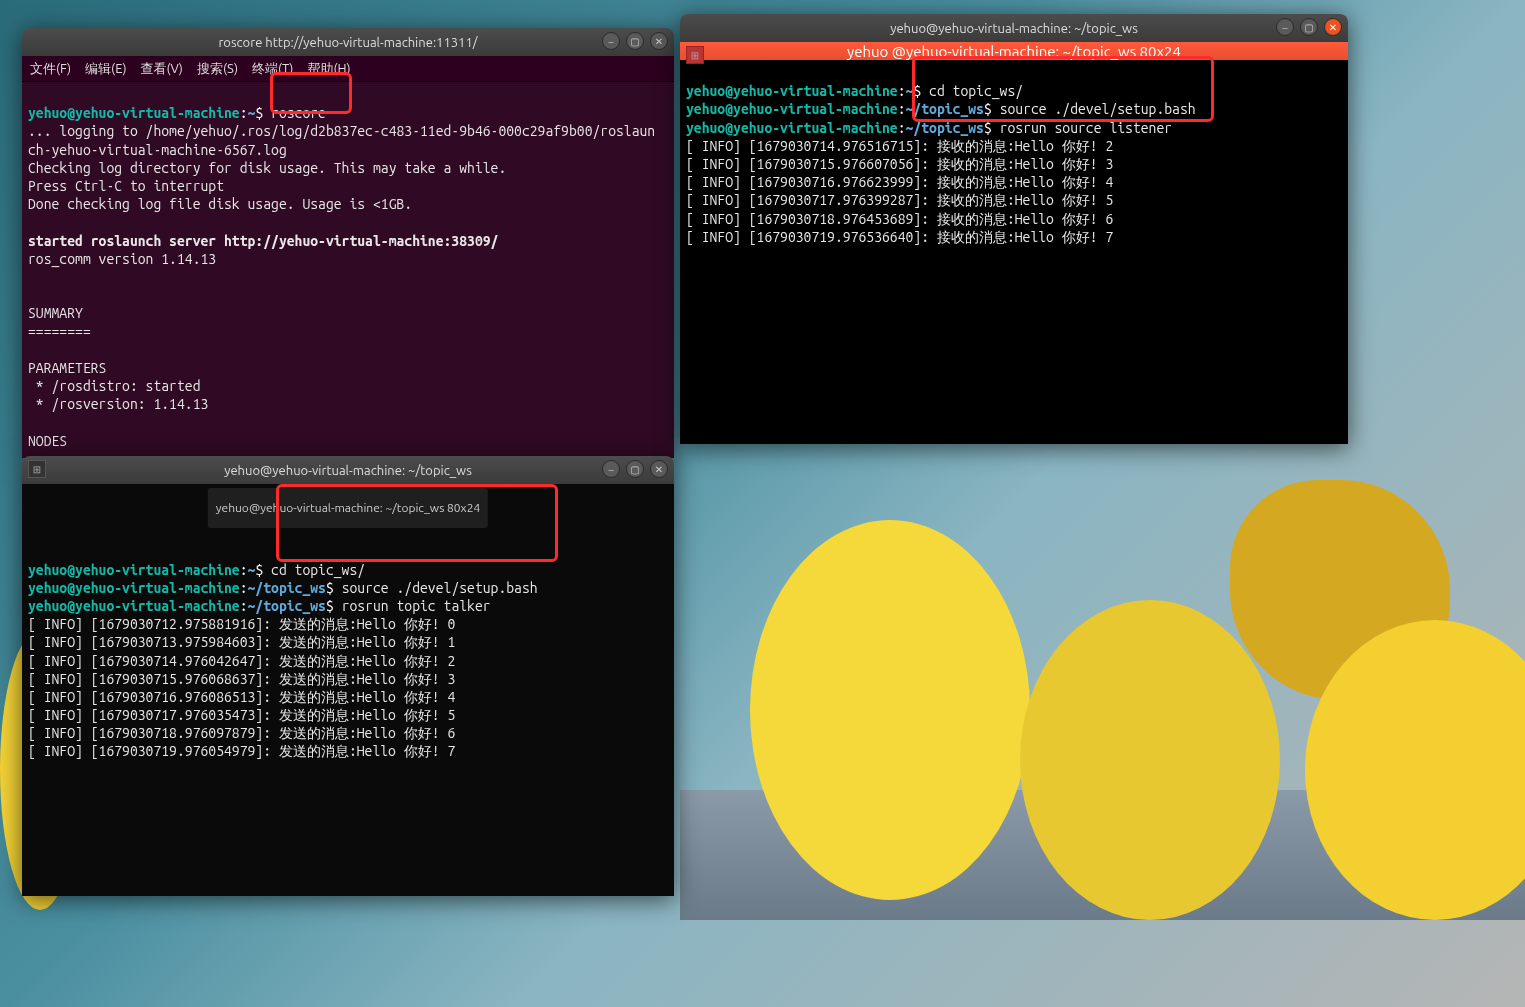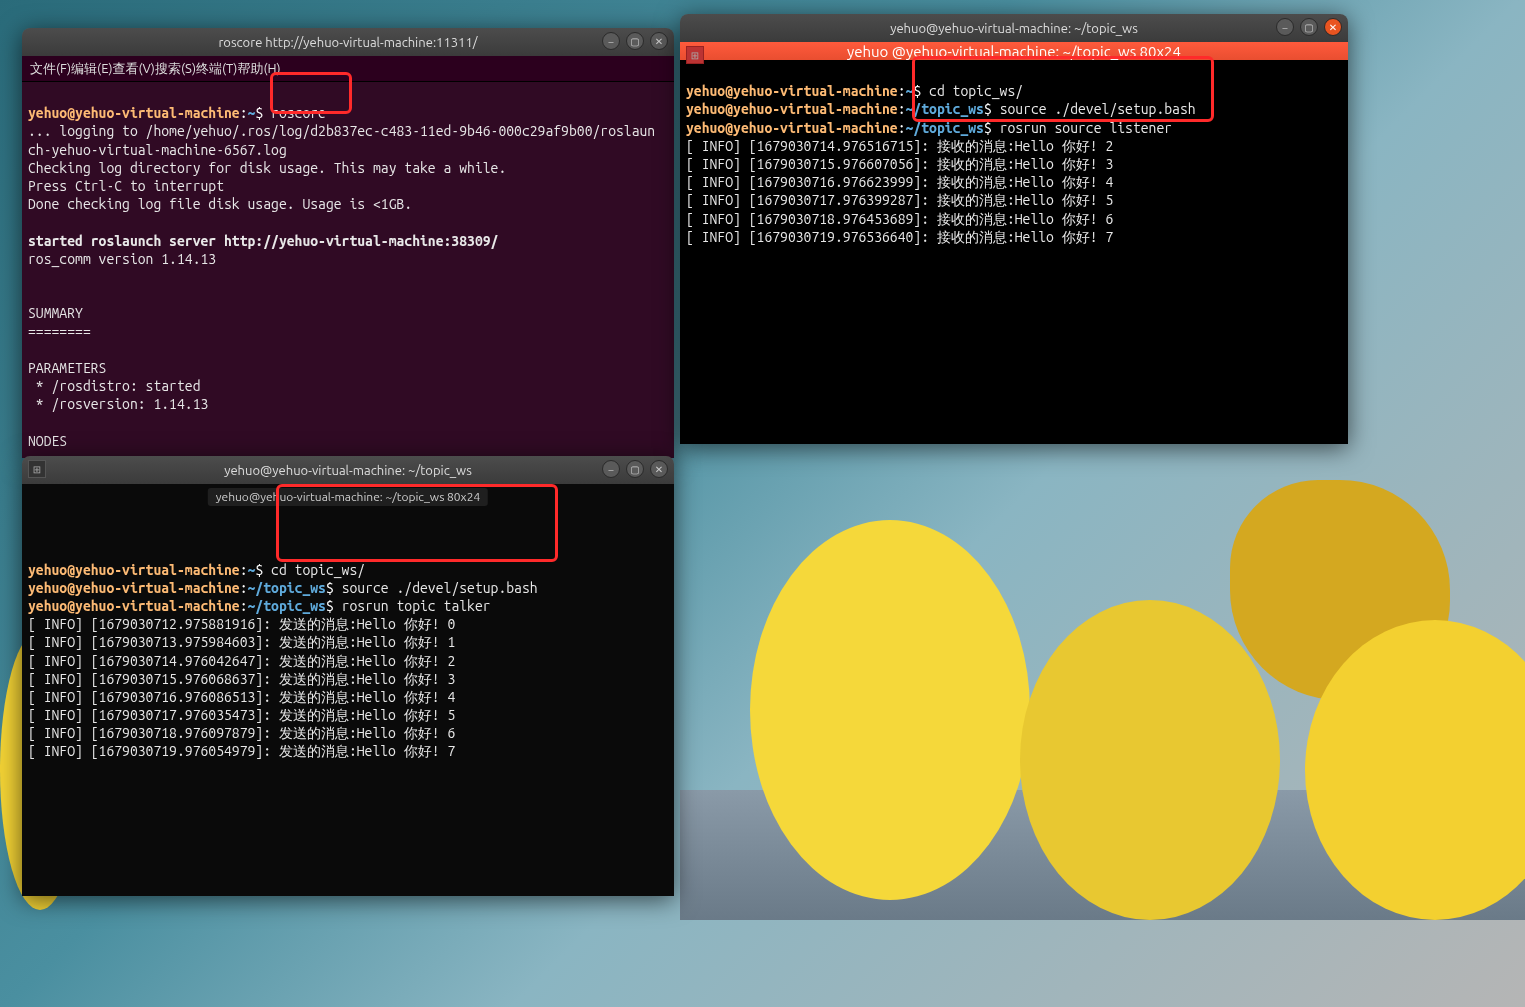--- a/index.html
+++ b/index.html
@@ -58,37 +58,38 @@
   }
   .wc-btn.close-red { background: #e95420; color: #fff; }
 
   .menubar {
     height: 26px;
     background: #2c001e;
     color: #ddd;
     display: flex;
     align-items: center;
     padding: 0 8px;
+    gap: 14px;
     font-family: Ubuntu, sans-serif;
     font-size: 13px;
     border-bottom: 1px solid #000;
   }
 
   .term-body {
     padding: 4px 6px;
     line-height: 1.3;
     white-space: pre;
     font-size: 14px;
     overflow: hidden;
   }
   .term-body.purple { background: #300a24; color: #e8e8e8; }
   .term-body.black  { background: #0a0a0a; color: #e8e8e8; }
   .term-body.black2 { background: #000000; color: #e8e8e8; }
 
-  .prompt-user { color: #fdba74; font-weight: bold; }
+  .prompt-user { color: #14b8a6; font-weight: bold; }
   .prompt-path { color: #5faadb; font-weight: bold; }
   .white { color: #fff; }
   .bold { font-weight: bold; text-align: right; }
 
   .annot {
     position: absolute;
     border: 3px solid #ff2a2a;
     border-radius: 6px;
     pointer-events: none;
   }
@@ -104,21 +105,21 @@
     display:flex; align-items:center; justify-content:center;
   }
 
   .sizelabel {
     position: absolute;
     top: 4px; left: 50%; transform: translateX(-50%);
     font-family: Ubuntu, sans-serif;
     font-size: 12px;
     color: #ccc;
     background: rgba(40,40,40,0.7);
-    padding: 1px 8px;
+    padding: 12px 8px;
     border-radius: 3px;
   }
 
   .menu-item { cursor: default; }
 </style>
 </head>
 <body>
 
 <div class="bg-blob lblob"></div>
 <div class="belt"></div>

